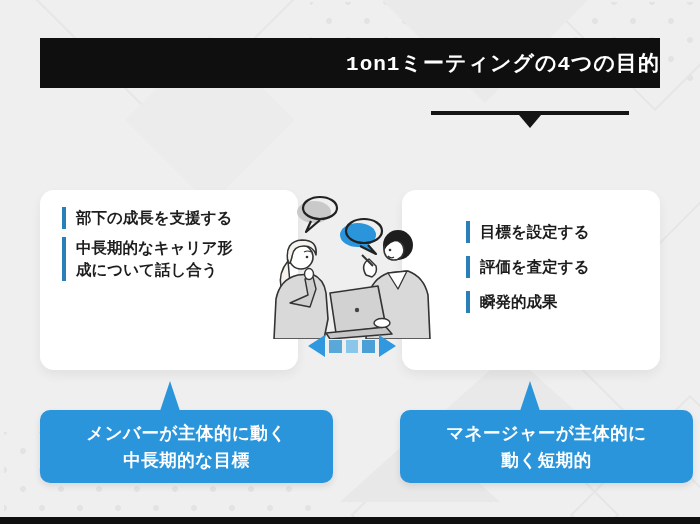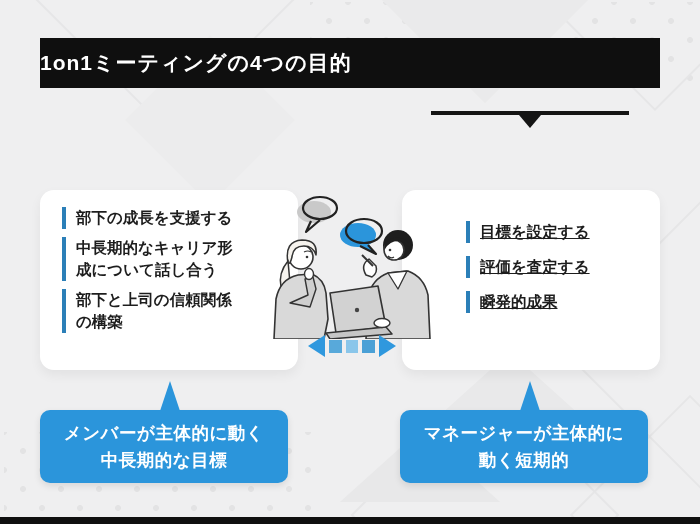--- a/index.html
+++ b/index.html
@@ -41,21 +41,21 @@
     border-bottom: 72px solid #e9e9ea;
   }
   .chevron-right { left: 430px; top: 352px; }
   .chevron-left { left: 340px; top: 430px; border-bottom-color: #e8e8e9; }
 
   
   .title-bar {
     position: absolute; z-index: 2;
     left: 40px; top: 38px; width: 620px; height: 50px;
     background: #0f0f0f;
-    display: flex; align-items: center; justify-content: flex-start;
+    display: flex; align-items: center; justify-content: flex-end; font-family: Liberation Mono, monospace;
   }
   .title-bar span {
     color: #ffffff; font-size: 21px; font-weight: 700; letter-spacing: 1px;
   }
   .footer-bar {
     position: absolute; z-index: 2;
     left: 0; bottom: 0; width: 700px; height: 7px;
     background: #0f0f0f;
   }
 
@@ -85,21 +85,21 @@
   .card.left ul  { padding: 17px 12px 0 22px; }
   .card.right ul { padding: 31px 8px 0 64px; }
   .card li {
     border-left: 4px solid #2b7fb8;
     padding-left: 10px;
     font-size: 15.5px; font-weight: 700; line-height: 1.42;
     color: #1d1d1d;
     max-width: 178px;
   }
   .card.left  li { margin-bottom: 8px; }
-  .card.right li { margin-bottom: 13px; text-decoration: underline; }
+  .card.right li { margin-bottom: 13px; }
 
   
   .illust { position: absolute; z-index: 3; left: 264px; top: 191px; width: 172px; height: 148px; }
 
   
   .hswap {
     position: absolute; z-index: 3;
     left: 308px; top: 334px; width: 88px; height: 24px;
     display: flex; align-items: center; justify-content: center; gap: 4px;
   }
@@ -118,21 +118,21 @@
     border-right: 10px solid transparent;
     border-bottom: 30px solid #2b95db;
     top: 381px;
   }
   .up-arrow.left  { left: 160px; }
   .up-arrow.right { left: 520px; }
 
   
   .blue-box {
     position: absolute; z-index: 2;
-    top: 410px; width: 248px; height: 73px;
+    top: 410px; width: 293px; height: 73px;
     background: #2b95db; border-radius: 10px;
     display: flex; align-items: center; justify-content: center;
     box-shadow: 0 3px 7px rgba(0,0,0,0.10);
   }
   .blue-box.left  { left: 40px; }
   .blue-box.right { left: 400px; }
   .blue-box span {
     color: #ffffff; font-size: 17.5px; font-weight: 700;
     line-height: 1.5; text-align: center; white-space: pre-line;
     letter-spacing: 0.5px;
@@ -161,21 +161,20 @@
 
   <div class="col-head right">
     <div class="rule"></div>
     <div class="tri"></div>
   </div>
 
   <div class="card left">
     <ul>
       <li>部下の成長を支援する</li>
       <li>中長期的なキャリア形成について話し合う</li>
-      <li>部下と上司の信頼関係の構築</li>
     </ul>
   </div>
 
   <div class="card right">
     <ul>
       <li>目標を設定する</li>
       <li>評価を査定する</li>
       <li>瞬発的成果</li>
     </ul>
   </div>

